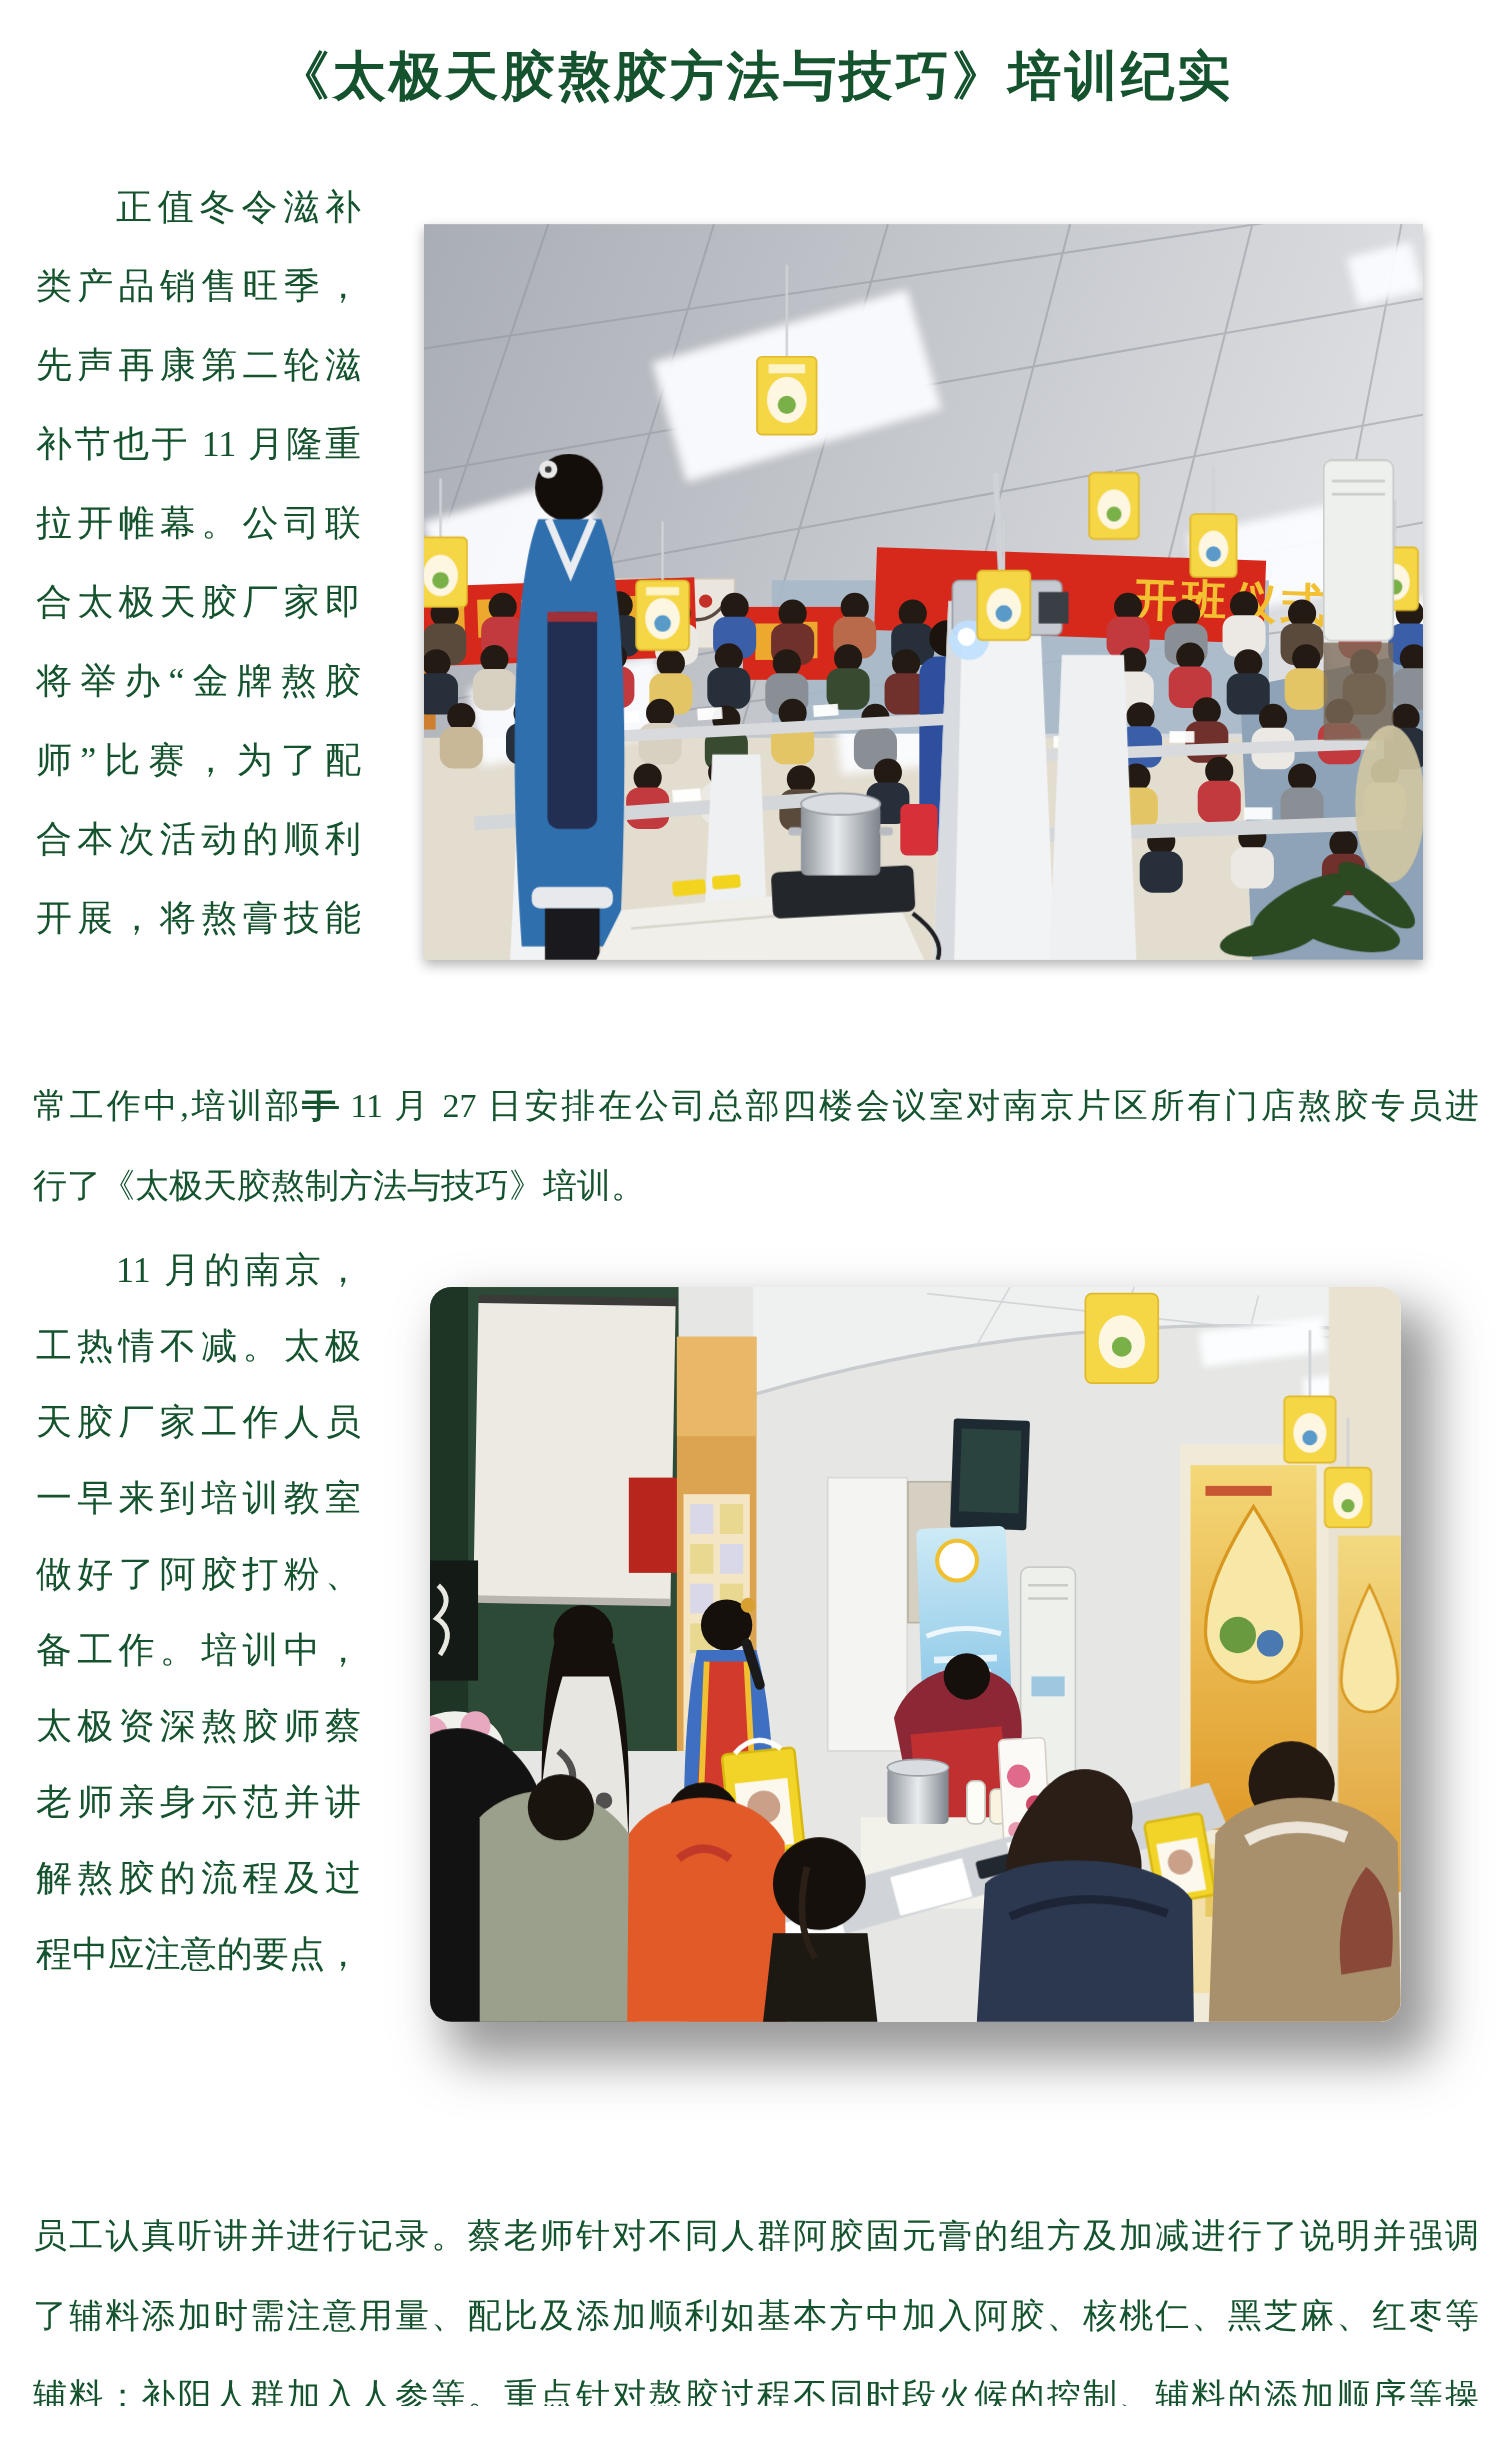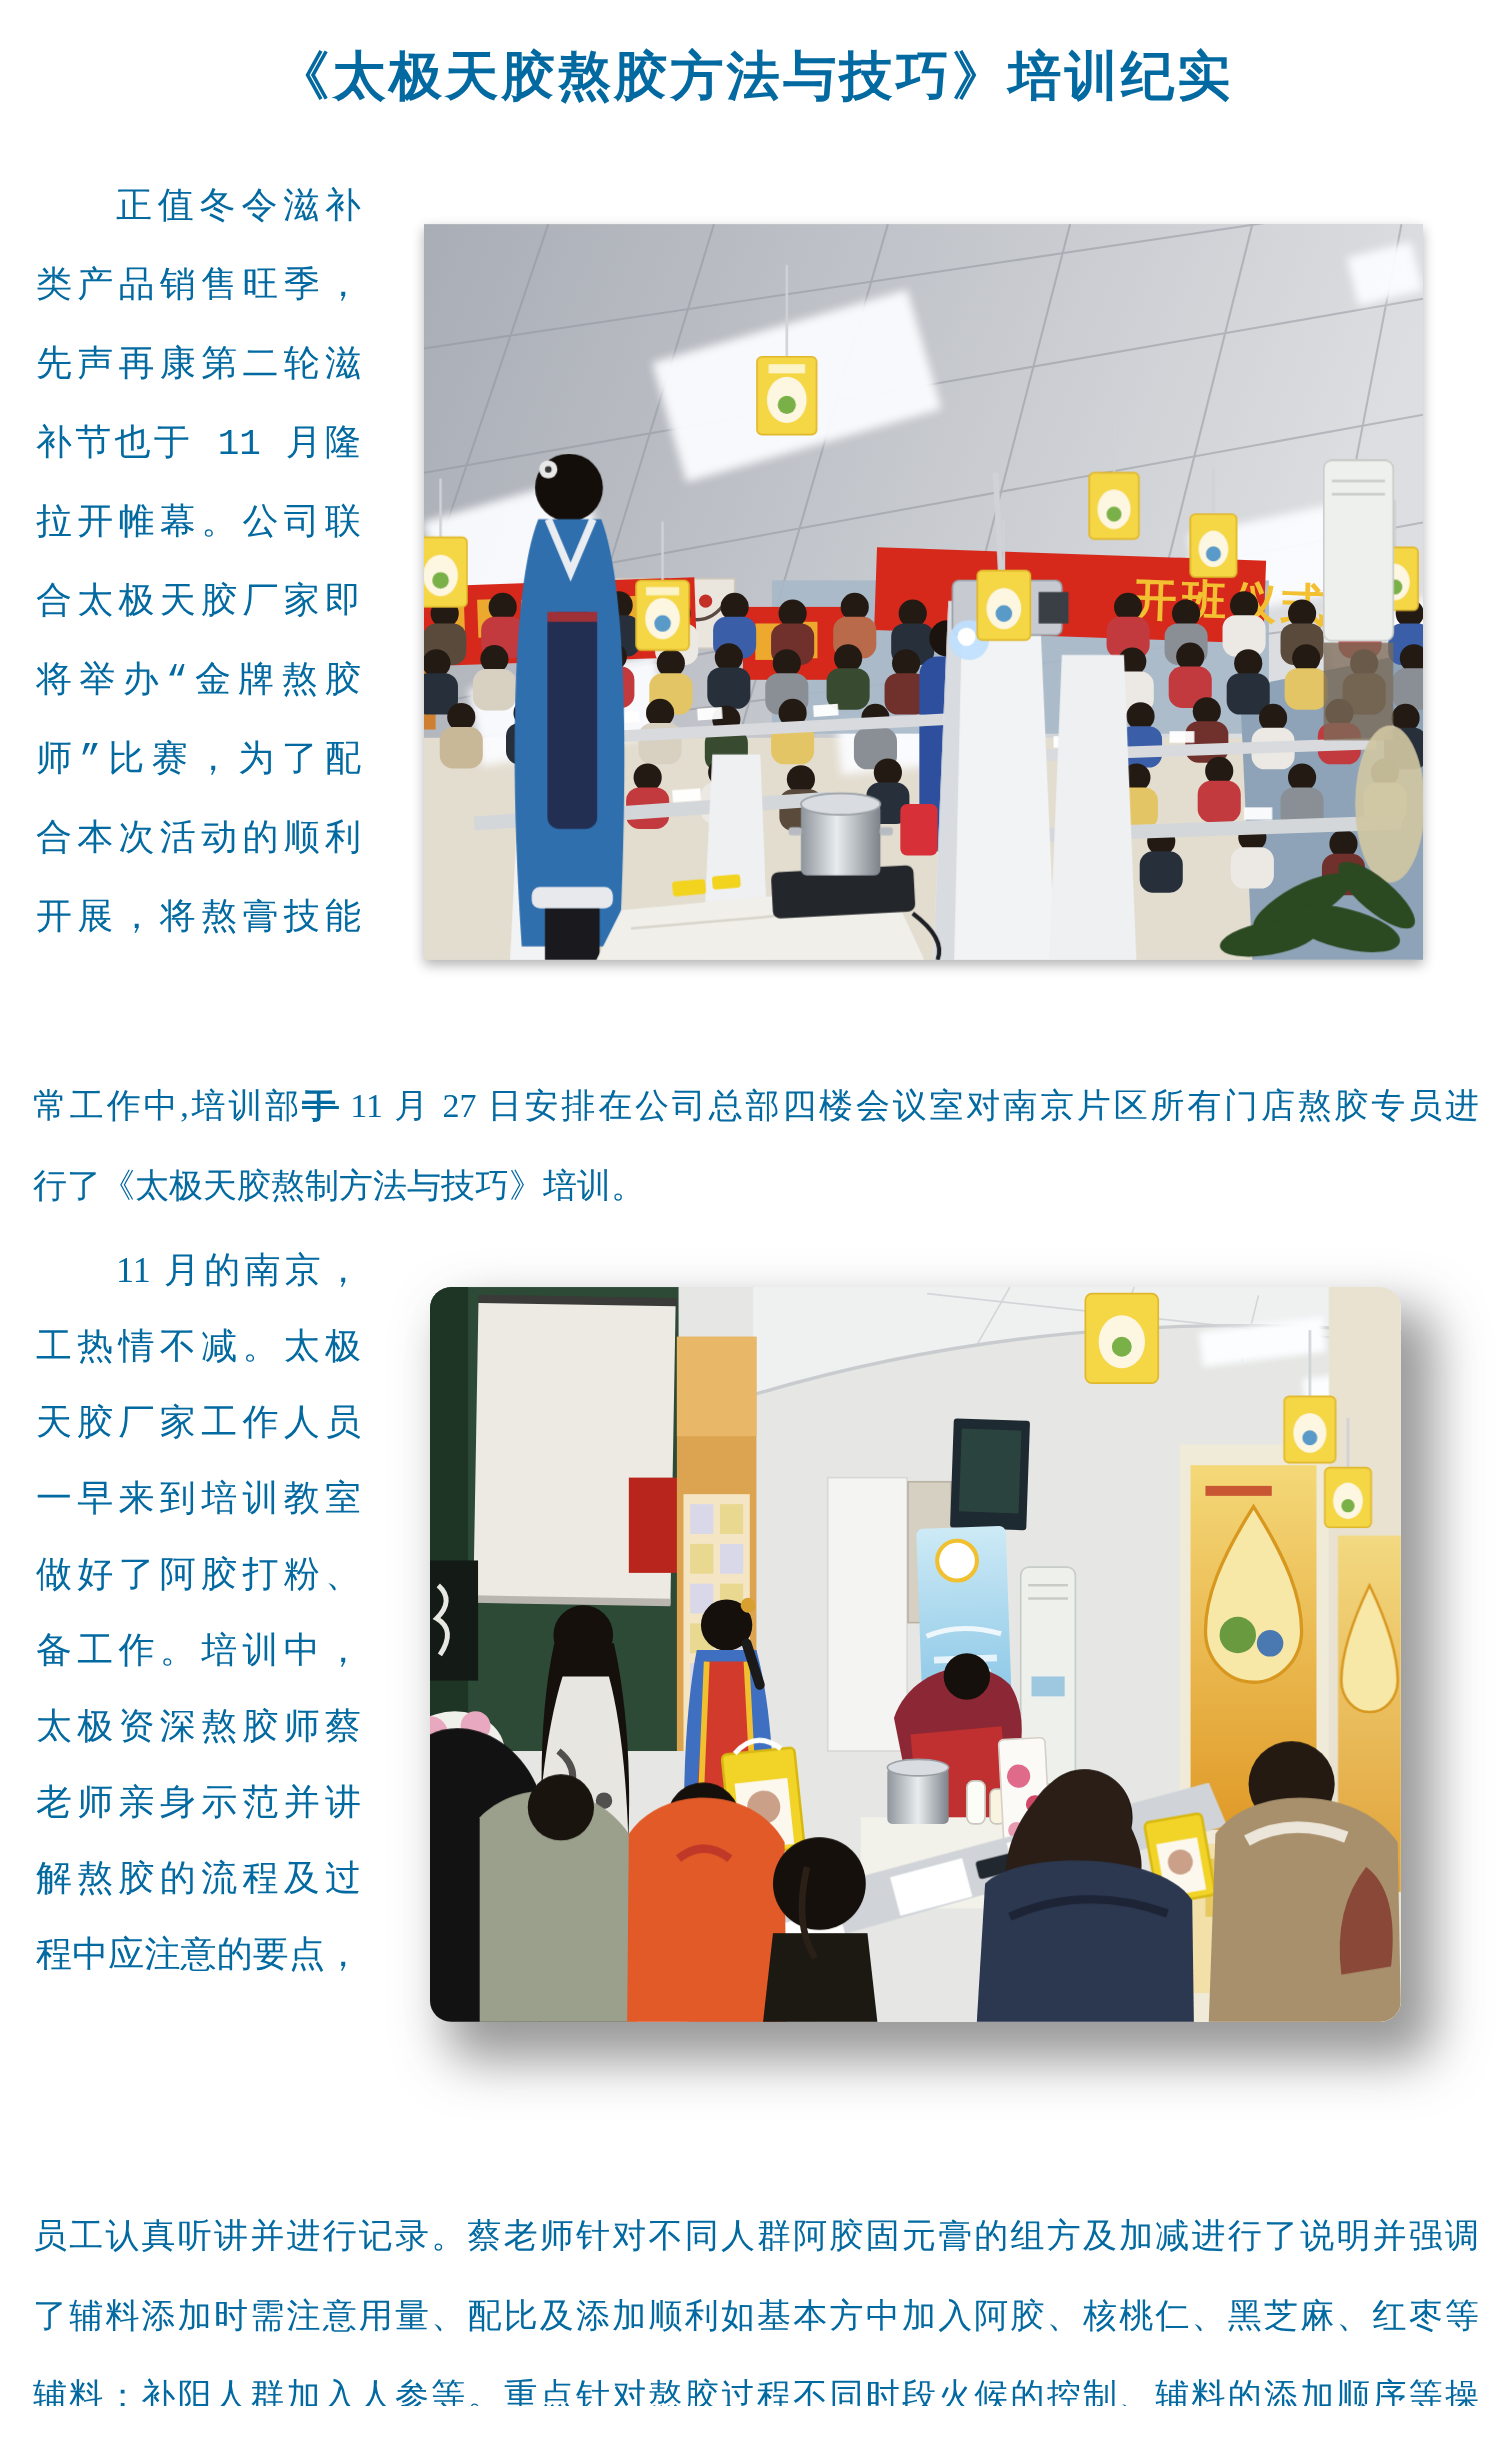--- a/index.html
+++ b/index.html
@@ -2,30 +2,30 @@
 <html lang="zh" style="font-size:13.3px"><head>
 <meta charset="utf-8">
 <style>
   html,body{margin:0;padding:0;background:#ffffff;}
   .page{
     position:relative;
     width:1510px;height:2406px;
     background:#ffffff;
     overflow:hidden;
     font-family:"Liberation Serif","DejaVu Serif",serif;
-    color:#0369a1;
+    color:#14532d;
   }
   .title{
     position:absolute;top:41px;left:0;right:0;
     text-align:center;
     font-size:53px;font-weight:bold;letter-spacing:3.3px;
     font-family:"DejaVu Serif","Liberation Serif",serif;
   }
   .col{position:absolute;left:36px;width:325px;font-size:36px;}
-  .col1{top:168px;font-family:Liberation Mono, monospace;--lh:79px;}
+  .col1{top:168px;--lh:79px;}
   .col2{top:1232px;--lh:76px;}
   .full{position:absolute;left:33px;width:1446px;font-size:34px;}
   .full1{top:1066px;--lh:80px;}
   .full2{top:2196px;--lh:80px;}
   .tline{
     height:var(--lh);line-height:var(--lh);
     text-align:justify;text-align-last:justify;
     overflow:hidden;white-space:normal;
   }
   .tline.nofill{text-align-last:left;}

